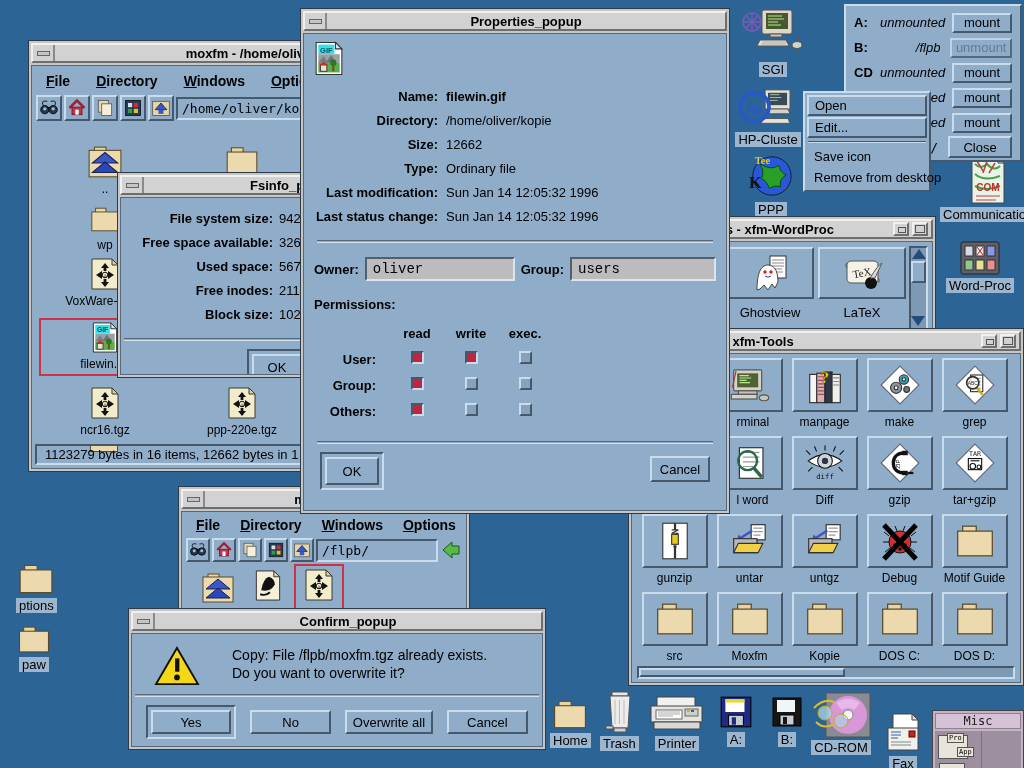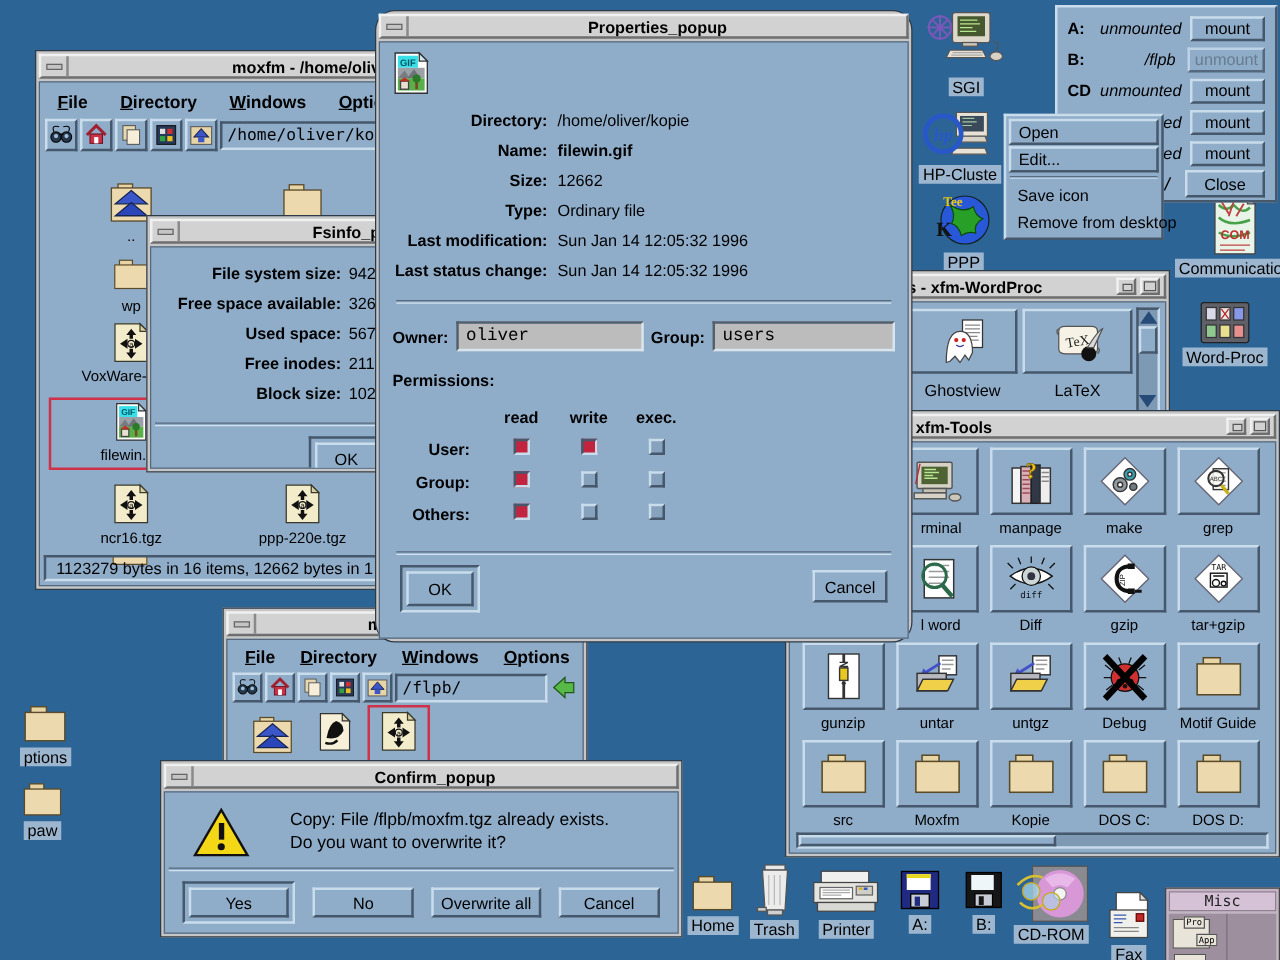--- a/index.html
+++ b/index.html
@@ -1037,21 +1037,21 @@
         <span class="dframe">
           <button class="btn" style="width:80px;height:24px;padding:0;">Yes</button>
         </span>
         <button class="btn" style="width:82px;height:24px;padding:0;margin-top:5px;">No</button>
         <button class="btn" style="width:88px;height:24px;padding:0;margin-top:5px;">Overwrite all</button>
         <button class="btn" style="width:82px;height:24px;padding:0;margin-top:5px;">Cancel</button>
       </div>
     </div>
   </div>
 
-  <div class="win" style="left:300px;top:8px;width:430px;height:506px;z-index:30;border-radius:16px;">
+  <div class="win" style="left:300px;top:8px;width:430px;height:506px;z-index:30;">
     <div class="tbar">
       <span class="tmin"></span>
       <span class="ttext">Properties_popup</span>
     </div>
     <div class="content pcontent">
       <span class="ic" style="width:30px;height:37px;"><svg viewBox="0 0 28 34">
             <path d="M2 2 h18 l6 6 v24 h-24 z" fill="#fff" stroke="#333"></path>
             <path d="M20 2 l6 6 h-6 z" fill="#cfe8ee" stroke="#333"></path>
             <rect x="4" y="4" width="15" height="9" fill="#39e0e8"></rect>
             <text x="11.5" y="11.5" font-size="7" font-weight="bold" text-anchor="middle" fill="#045566" font-family="Liberation Sans, sans-serif">GIF</text>
@@ -1059,28 +1059,28 @@
             <path d="M4 21 l5 -6 4 6 z" fill="#777c82"></path>
             <path d="M11 21 l5 -7 5 7 z" fill="#6d7278"></path>
             <rect x="4" y="21" width="20" height="9" fill="#59b04a"></rect>
             <rect x="6" y="23" width="6" height="6" fill="#e8e0d0" stroke="#444"></rect>
             <path d="M5 23 l4 -3 4 3 z" fill="#c03028"></path>
             <rect x="17" y="22" width="2" height="7" fill="#7a4a20"></rect>
             <circle cx="18" cy="21" r="3" fill="#2a7a28"></circle>
           </svg></span>
       <div>
 
+          <div class="prow i0">
+            <span class="plabel">Name:</span>
+            <span class="pvalue bold">filewin.gif</span>
+          </div>
+
           <div class="prow i1">
             <span class="plabel">Directory:</span>
             <span class="pvalue">/home/oliver/kopie</span>
-          </div>
-
-          <div class="prow i0">
-            <span class="plabel">Name:</span>
-            <span class="pvalue bold">filewin.gif</span>
           </div>
 
           <div class="prow i2">
             <span class="plabel">Size:</span>
             <span class="pvalue">12662</span>
           </div>
 
           <div class="prow i3">
             <span class="plabel">Type:</span>
             <span class="pvalue">Ordinary file</span>

